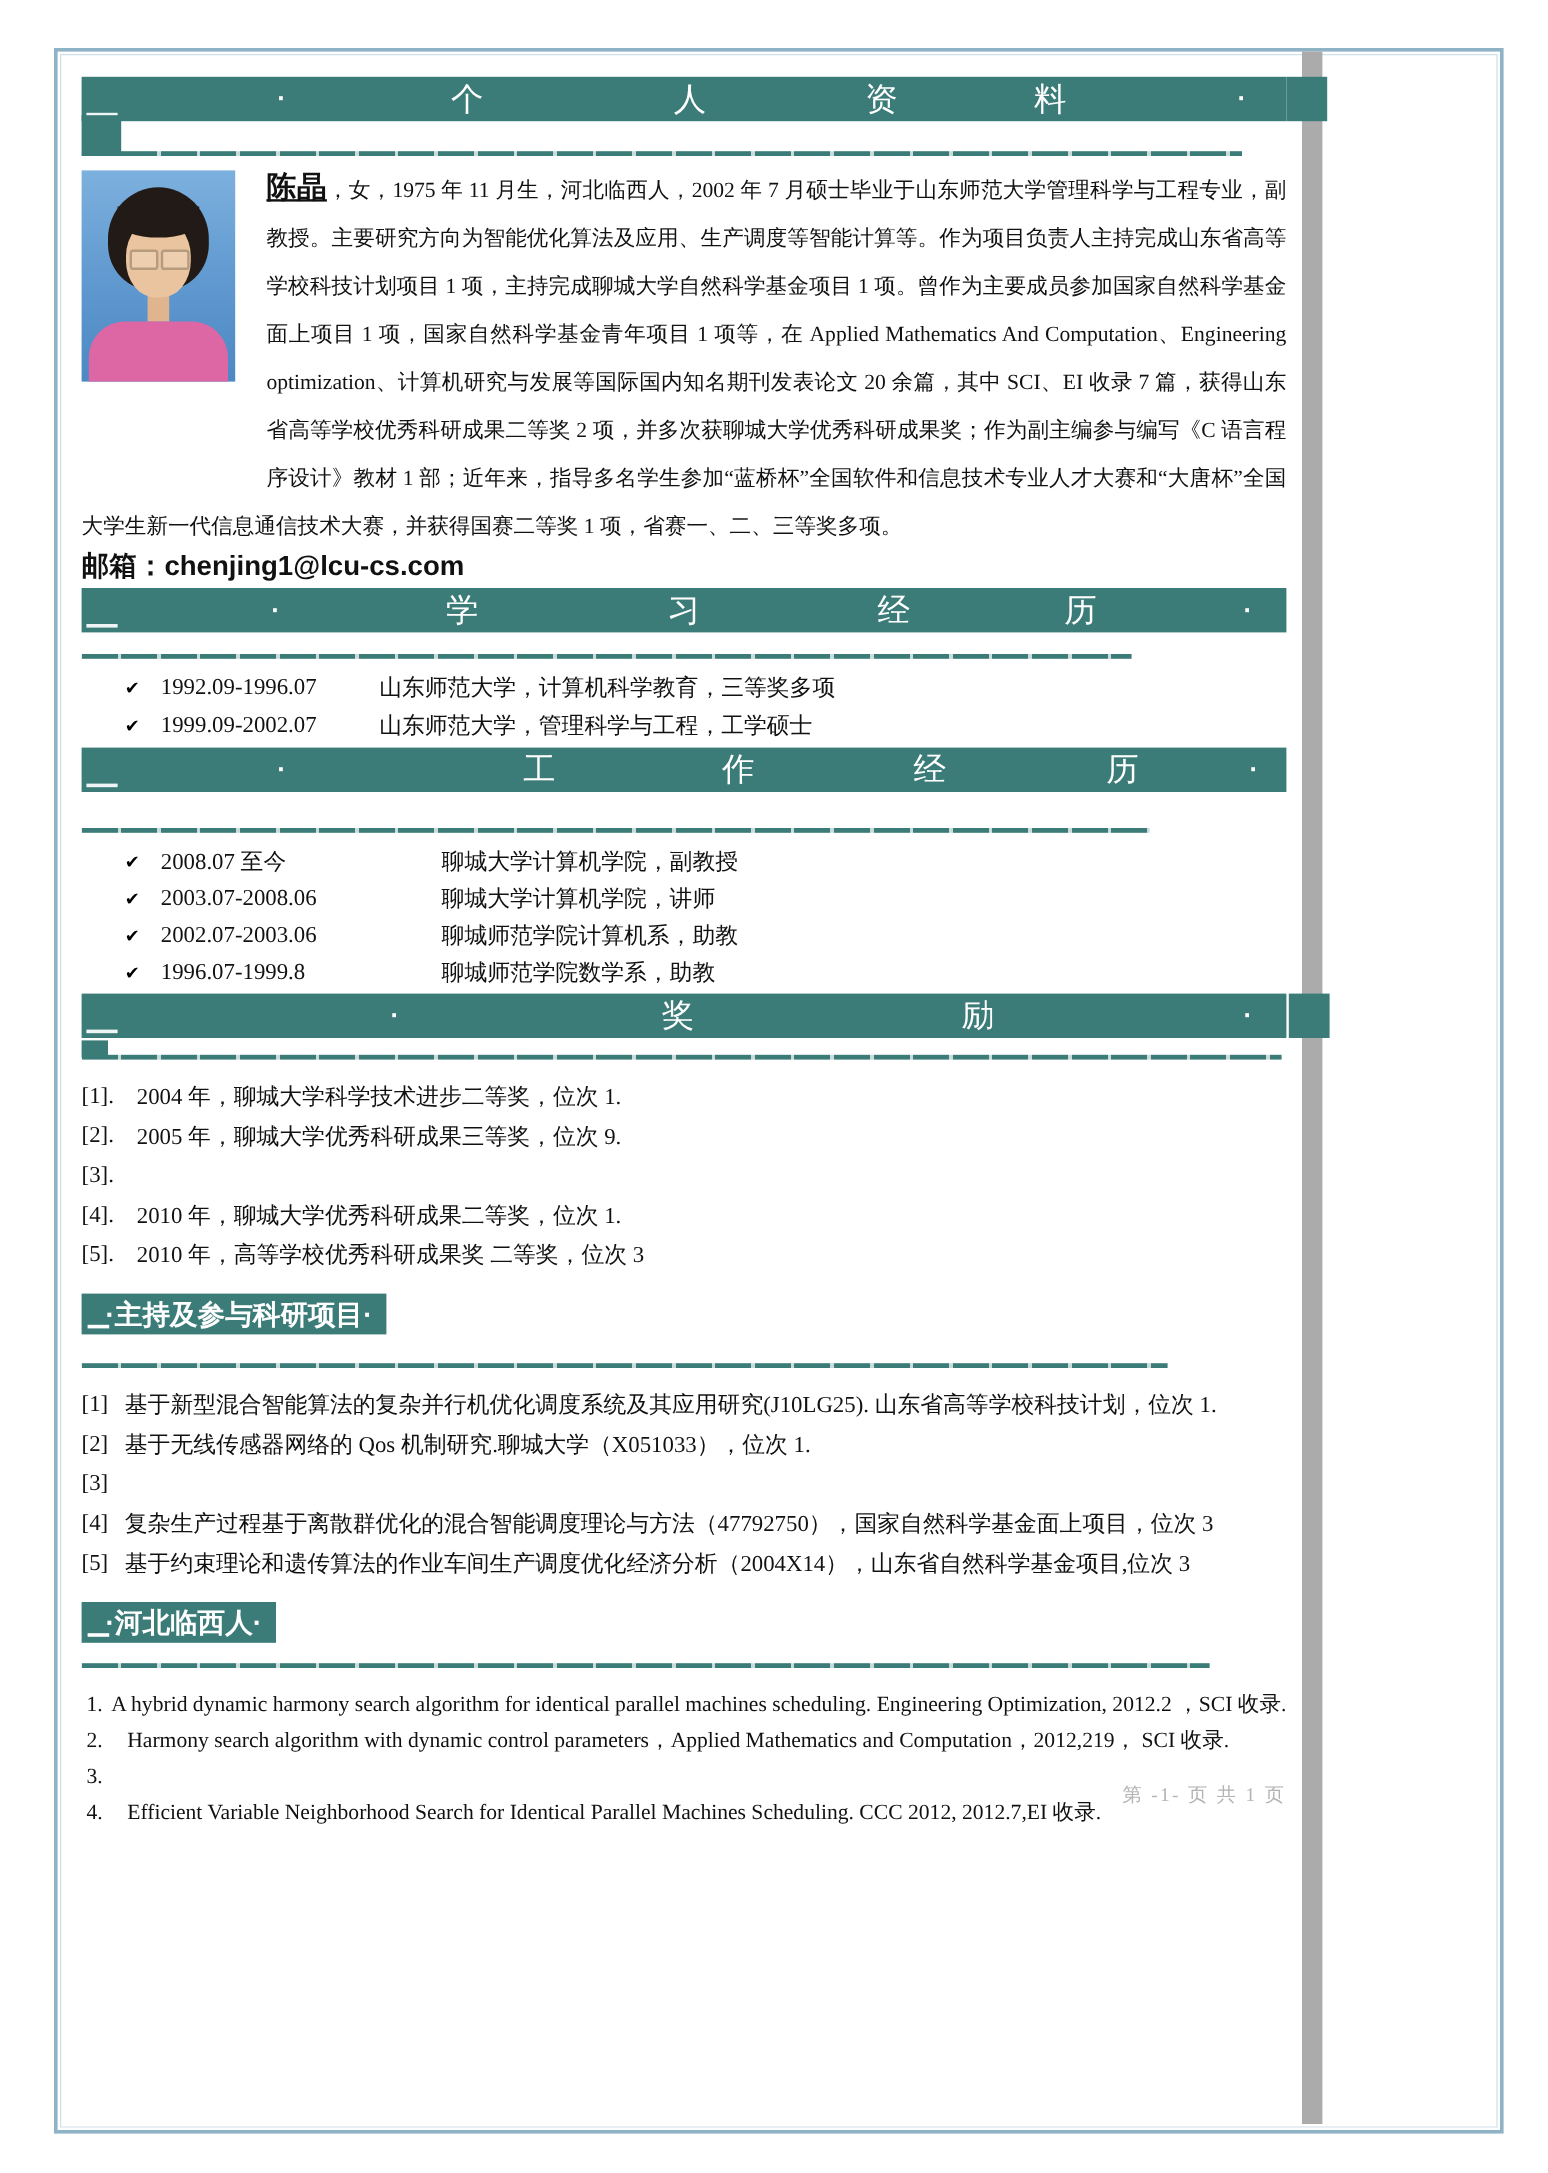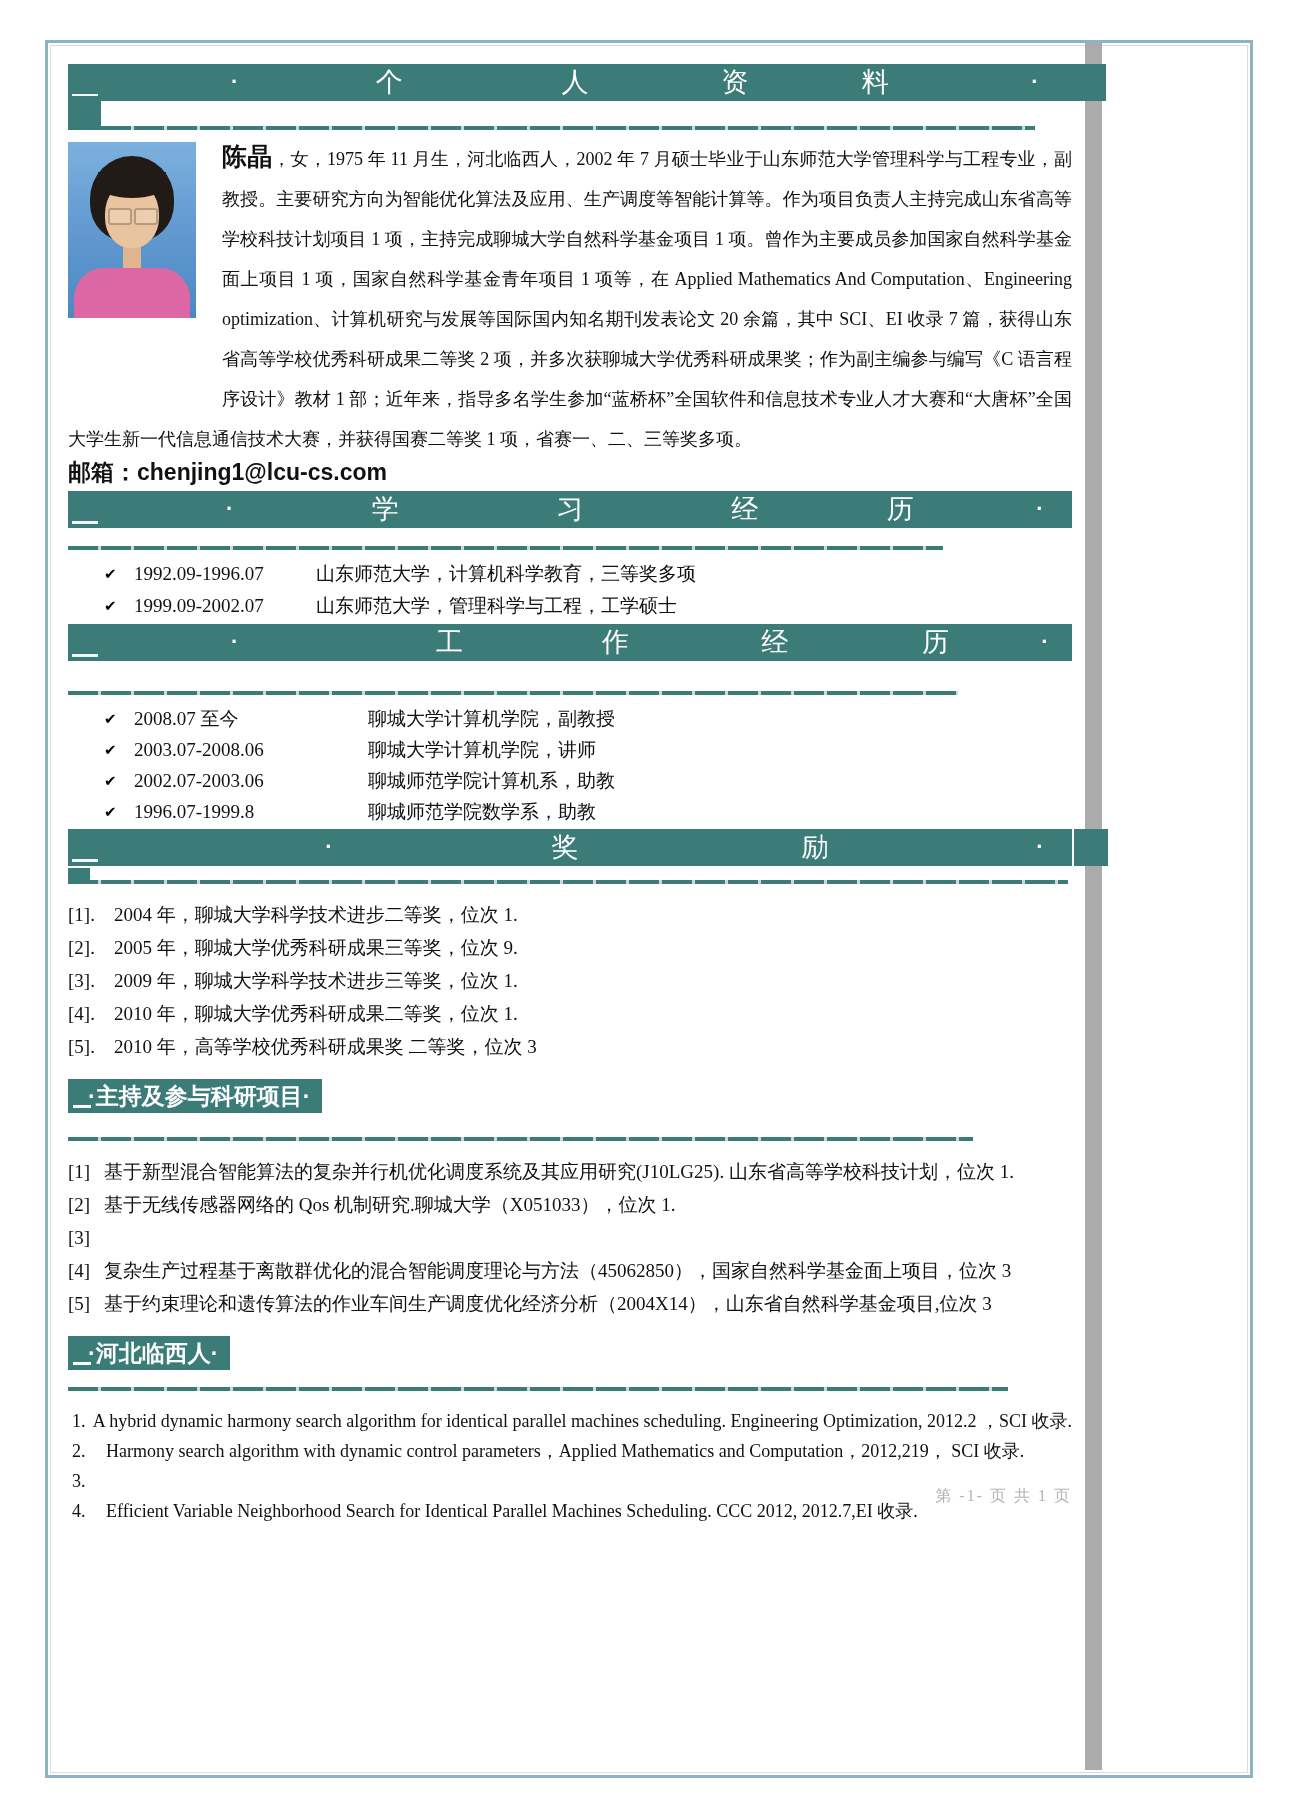--- a/index.html
+++ b/index.html
@@ -55,21 +55,21 @@
     background:linear-gradient(180deg,#7cb0de 0%,#5f98cf 55%,#4d88c3 100%); overflow:hidden;
   }
   .photo .hair  { position:absolute; top:14px; left:22px; width:84px; height:86px; background:#221a16; border-radius:52% 52% 46% 46%; }
   .photo .face  { position:absolute; top:40px; left:37px; width:54px; height:66px; background:#eac49e; border-radius:48% 48% 46% 46%; }
   .photo .bangs { position:absolute; top:30px; left:30px; width:68px; height:26px; background:#221a16; border-radius:0 0 55% 55%; }
   .photo .gl    { position:absolute; top:66px; width:20px; height:13px; border:2px solid #b79b7e; border-radius:3px; background:rgba(255,255,255,.18); }
   .photo .gl.l  { left:40px; } .photo .gl.r { left:66px; }
   .photo .neck  { position:absolute; top:100px; left:55px; width:18px; height:26px; background:#e0b48d; }
   .photo .shirt { position:absolute; bottom:-8px; left:6px; width:116px; height:58px; background:#dd67a4; border-radius:30px 30px 0 0; }
   .bio { margin:0; font-size:18px; line-height:40px; text-align:justify; }
-  .bio .name { font-size:25px; font-weight:700; font-family:"Liberation Sans","DejaVu Sans",sans-serif; }
+  .bio .name { font-size:25px; font-weight:700; font-family:"Liberation Sans","DejaVu Sans",sans-serif;text-decoration:underline; }
   .email { margin:-2px 0 0 0; height:30px; line-height:30px; font-family:"Liberation Sans","DejaVu Sans",sans-serif; font-size:23px; font-weight:700; white-space:nowrap; }
 
   
   .vlist { margin-top:8px; }
   .vrow { display:flex; align-items:center; white-space:nowrap; font-size:19px; }
   .vlist.edu .vrow { height:32px; }
   .vlist.work .vrow { height:31px; }
   .chk { width:30px; margin-left:36px; font-family:"DejaVu Sans",sans-serif; font-size:15px; color:#000; }
   .period { width:182px; }
   .detail { }
@@ -206,21 +206,20 @@
       <div class="lrow">
         <span class="lno">[1].</span>
         <span class="ltext">2004 年，聊城大学科学技术进步二等奖，位次 1.</span>
       </div>
       <div class="lrow">
         <span class="lno">[2].</span>
         <span class="ltext">2005 年，聊城大学优秀科研成果三等奖，位次 9.</span>
       </div>
       <div class="lrow">
         <span class="lno">[3].</span>
-        <span class="ltext">2009 年，聊城大学科学技术进步三等奖，位次 1.</span>
       </div>
       <div class="lrow">
         <span class="lno">[4].</span>
         <span class="ltext">2010 年，聊城大学优秀科研成果二等奖，位次 1.</span>
       </div>
       <div class="lrow">
         <span class="lno">[5].</span>
         <span class="ltext">2010 年，高等学校优秀科研成果奖 二等奖，位次 3</span>
       </div>
     </div>
@@ -237,21 +236,21 @@
       </div>
       <div class="lrow">
         <span class="lno">[2]</span>
         <span class="ltext">基于无线传感器网络的 Qos 机制研究.聊城大学（X051033），位次 1.</span>
       </div>
       <div class="lrow">
         <span class="lno">[3]</span>
       </div>
       <div class="lrow">
         <span class="lno">[4]</span>
-        <span class="ltext">复杂生产过程基于离散群优化的混合智能调度理论与方法（45062850），国家自然科学基金面上项目，位次 3</span>
+        <span class="ltext">复杂生产过程基于离散群优化的混合智能调度理论与方法（47792750），国家自然科学基金面上项目，位次 3</span>
       </div>
       <div class="lrow">
         <span class="lno">[5]</span>
         <span class="ltext">基于约束理论和遗传算法的作业车间生产调度优化经济分析（2004X14），山东省自然科学基金项目,位次 3</span>
       </div>
     </div>
 
     <div class="chip-wrap">
       <div class="chip"><span>·河北临西人·</span></div>
     </div>

